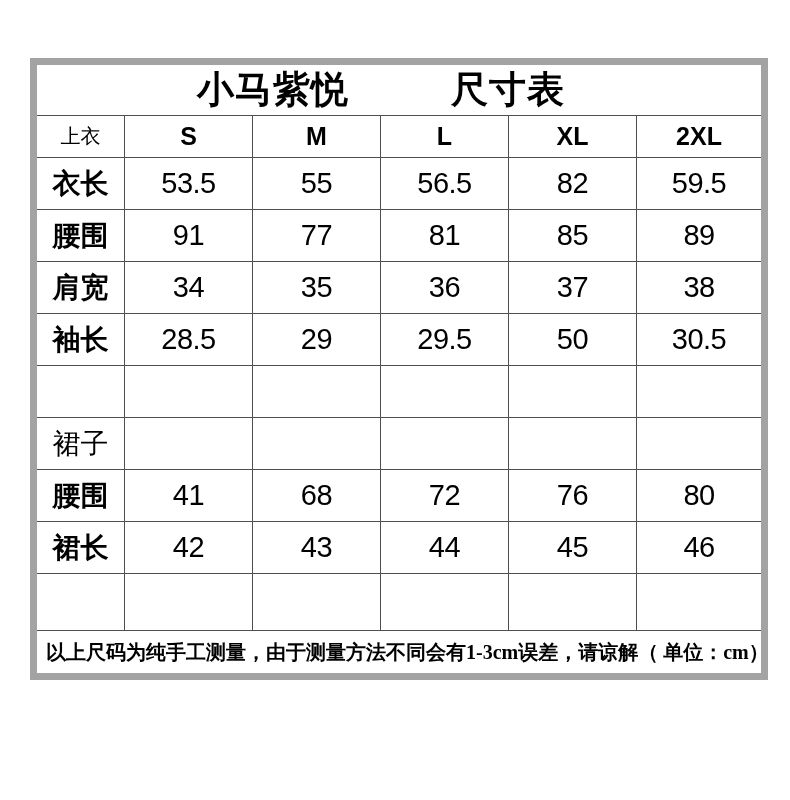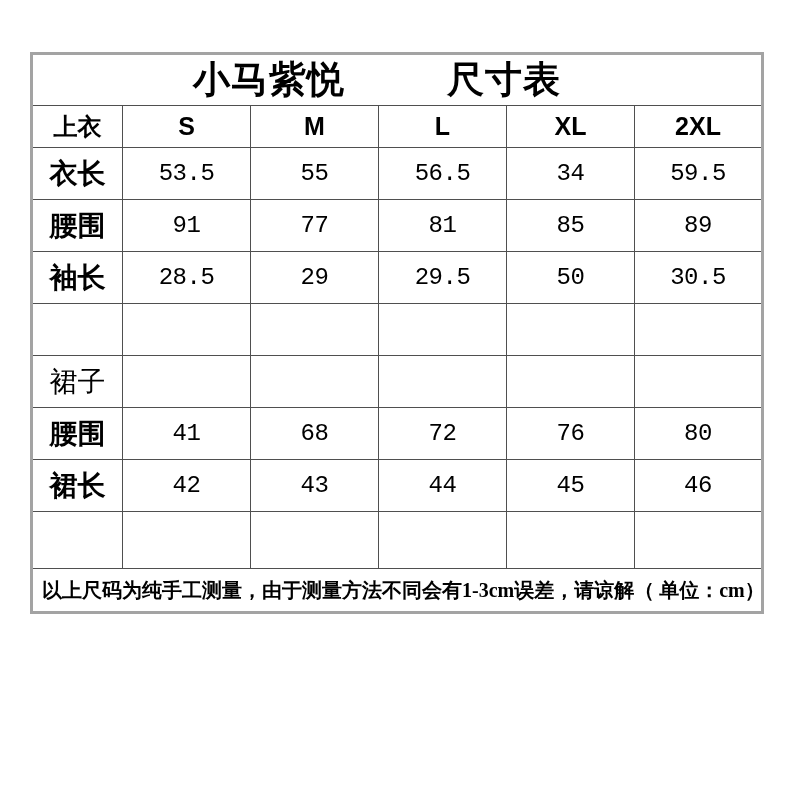--- a/index.html
+++ b/index.html
@@ -11,26 +11,26 @@
   .sheet {
     position: relative;
     width: 790px;
     height: 800px;
     background: #ffffff;
     overflow: hidden;
   }
   table.size-chart {
     position: absolute;
     left: 30px;
-    top: 52px;
+    top: 58px;
     width: 731px;
     border-collapse: collapse;
     table-layout: fixed;
     background: #ffffff;
-    border: 3px solid #a3a3a3;
+    border: 7px solid #a3a3a3;
   }
   table.size-chart td {
     border: 1px solid #4f4f4f;
     text-align: center;
     vertical-align: middle;
     color: #000000;
     padding: 0;
     overflow: hidden;
   }
   
@@ -49,43 +49,43 @@
     gap: 102px;
     font-family: "Liberation Serif", serif;
     font-weight: bold;
     font-size: 37px;
     letter-spacing: 1px;
     white-space: nowrap;
   }
   
   .corner-label {
     font-family: "Liberation Serif", serif;
-    font-size: 24px;
-    font-weight: bold;
+    font-size: 20px;
+    font-weight: normal;
   }
   .size-head {
     font-family: "Liberation Sans", sans-serif;
     font-weight: bold;
     font-size: 25px;
   }
   
   .row-label {
     font-family: Liberation Mono, monospace;
     font-weight: 600;
     font-size: 28px;
   }
   .section-label {
     font-family: "Liberation Serif", serif;
     font-weight: normal;
     font-size: 28px;
   }
   .val {
-    font-family: Liberation Mono, monospace;
+    font-family: Liberation Sans, sans-serif;
     font-weight: normal;
-    font-size: 24px;
+    font-size: 29px;
     letter-spacing: -0.5px;
   }
   
   td.footer-cell {
     border-left: none;
     border-right: none;
     text-align: left;
     margin-top: 40px;
   }
   .footer-note {
@@ -127,32 +127,40 @@
       <td class="size-head">L</td>
       <td class="size-head">XL</td>
       <td class="size-head">2XL</td>
     </tr>
 
     <tr class="tr-body">
       <td class="row-label">衣长</td>
       <td class="val">53.5</td>
       <td class="val">55</td>
       <td class="val">56.5</td>
-      <td class="val">34</td>
+      <td class="val">82</td>
       <td class="val">59.5</td>
     </tr>
     <tr class="tr-body">
       <td class="row-label">腰围</td>
       <td class="val">91</td>
       <td class="val">77</td>
       <td class="val">81</td>
       <td class="val">85</td>
       <td class="val">89</td>
     </tr>
     <tr class="tr-body">
+      <td class="row-label">肩宽</td>
+      <td class="val">34</td>
+      <td class="val">35</td>
+      <td class="val">36</td>
+      <td class="val">37</td>
+      <td class="val">38</td>
+    </tr>
+    <tr class="tr-body">
       <td class="row-label">袖长</td>
       <td class="val">28.5</td>
       <td class="val">29</td>
       <td class="val">29.5</td>
       <td class="val">50</td>
       <td class="val">30.5</td>
     </tr>
     <tr class="tr-body">
       <td class="row-label"></td>
       <td class="val"></td>

